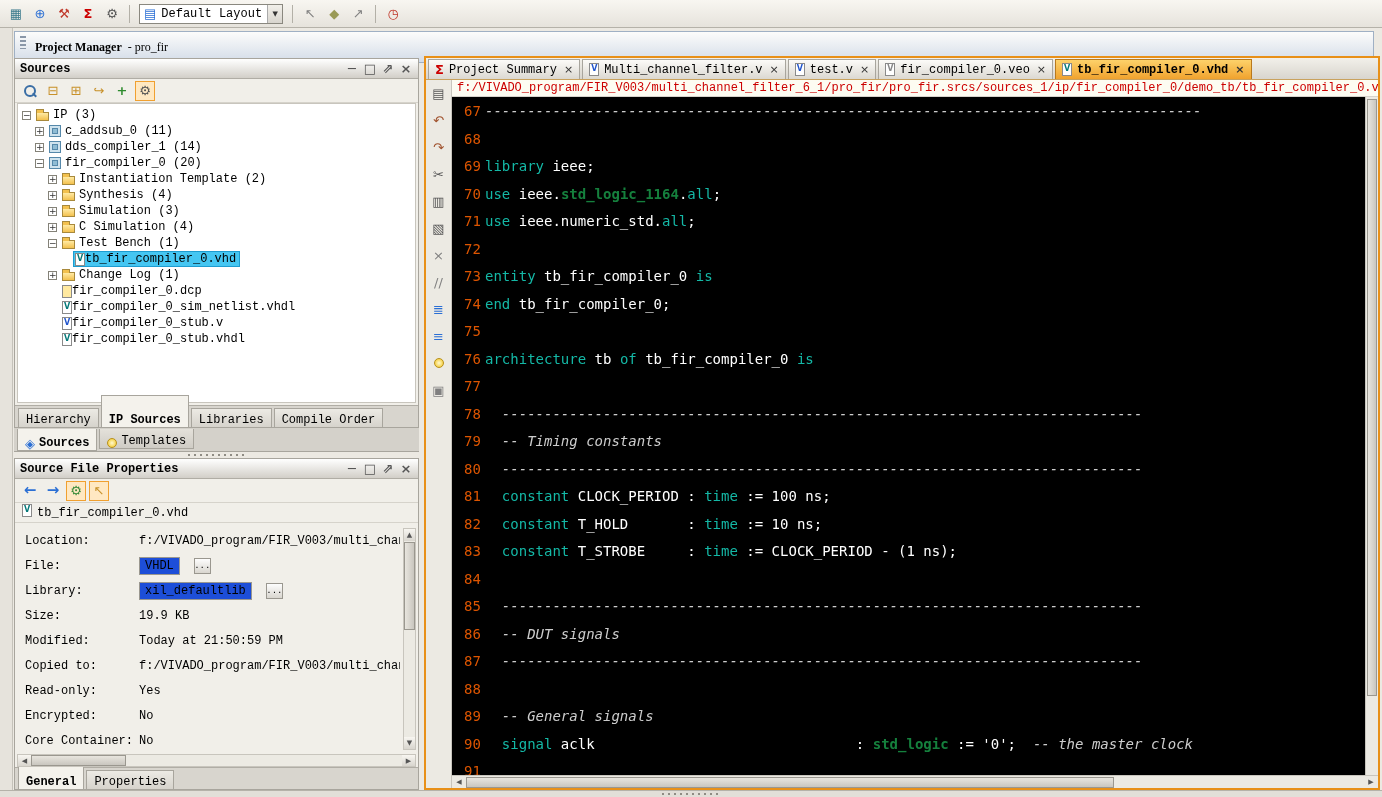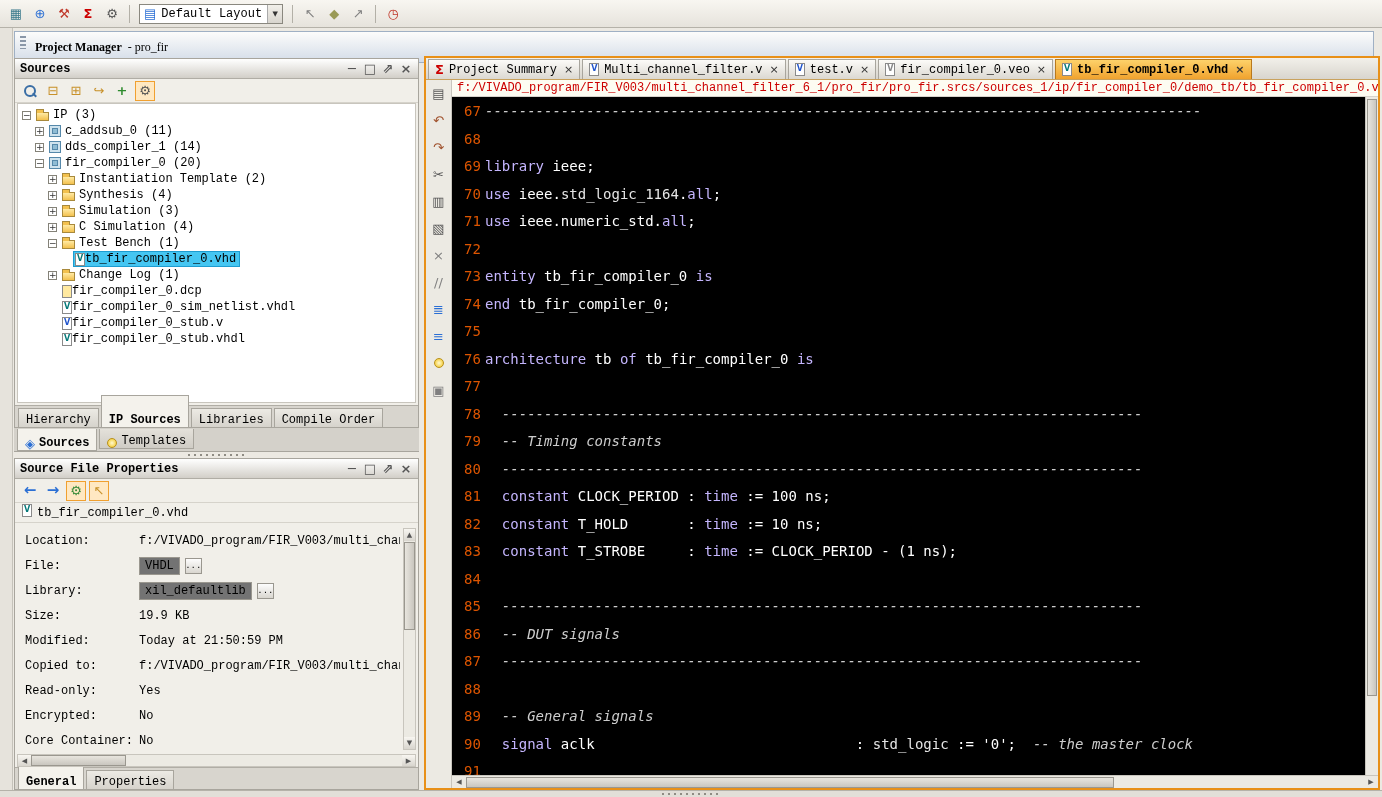--- a/index.html
+++ b/index.html
@@ -75,21 +75,21 @@
   .dock-row .tab{border-top:none;border:1px solid #a8a59d;border-top:none;height:20px;background:linear-gradient(#e4e1da,#cfccc5);}
   .dock-row .tab.active{background:#f4f2ec;font-weight:bold;height:22px;}
   .h-splitter{height:6px;flex:none;display:flex;align-items:center;justify-content:center;}
   .dots{width:58px;height:2px;background:repeating-linear-gradient(90deg,#8f8c84 0 2px,transparent 2px 6px);}
   
   .props-file{height:20px;flex:none;display:flex;align-items:center;gap:5px;padding:0 7px;border-bottom:1px solid #d6d3cb;}
   .fields{flex:1;min-height:0;position:relative;padding:5px 18px 0 10px;overflow:hidden;}
   .frow{height:25px;display:flex;align-items:center;}
   .flabel{width:114px;flex:none;}
   .fvalue{white-space:nowrap;overflow:hidden;}
-  .fbox{border:1px solid #9a978f;background:#737373;height:18px;display:flex;align-items:center;padding:0 5px;margin-right:5px;}
+  .fbox{border:1px solid #9a978f;background:#1d4ed8;height:18px;display:flex;align-items:center;padding:0 5px;margin-right:14px;}
   .fmore{width:17px;height:16px;border:1px solid #9a978f;background:linear-gradient(#fdfdfd,#d9d6cf);
     display:flex;align-items:center;justify-content:center;font-size:9px;}
   .vsb{position:absolute;right:2px;top:5px;bottom:4px;width:13px;background:#eceae3;border:1px solid #c8c5bd;}
   .vsb .sb-up,.vsb .sb-down{position:absolute;left:0;width:11px;height:12px;font-size:7px;display:flex;align-items:center;
     justify-content:center;color:#555;background:linear-gradient(#f8f6f1,#d8d5ce);font-family:"DejaVu Sans",sans-serif;}
   .vsb .sb-up{top:0}.vsb .sb-down{bottom:0}
   .vsb .sb-thumb{position:absolute;left:0;width:11px;background:linear-gradient(90deg,#e8e5de,#c9c6bf);border:1px solid #9a978f;}
   .hsb{height:13px;flex:none;margin:0 2px;background:#eceae3;border:1px solid #c8c5bd;display:flex;align-items:center;position:relative;}
   .hsb .sb-left,.hsb .sb-right{width:13px;height:11px;font-size:7px;display:flex;align-items:center;justify-content:center;
     color:#555;background:linear-gradient(#f8f6f1,#d8d5ce);font-family:"DejaVu Sans",sans-serif;flex:none;}
@@ -109,22 +109,22 @@
     align-items:center;padding-top:3px;gap:7px;}
   .edbtn{width:20px;height:20px;display:flex;align-items:center;justify-content:center;}
   .ed-main{flex:1;display:flex;flex-direction:column;min-width:0;}
   .path-bar{height:17px;flex:none;background:#fdfcf2;border-bottom:1px solid #d6d3cb;display:flex;align-items:center;
     padding:0 5px;color:#cc0000;white-space:nowrap;overflow:hidden;}
   .code-row{flex:1;display:flex;min-height:0;}
   .code-area{flex:1;background:#000;overflow:hidden;font-family:"DejaVu Sans Mono",monospace;font-size:14px;
     line-height:27.5px;white-space:pre;padding-top:1px;min-width:0;}
   .cline{height:27.5px;display:flex;}
   .lnum{width:21px;flex:none;text-align:right;color:#dd5500;padding-right:7px;margin-left:12px;}
-  .seg.k{color:#c4b5fd;margin-top:24px;}
-  .seg.t{color:#e5e5e5;font-weight:normal;}
+  .seg.k{color:#14b8a6;margin-top:24px;}
+  .seg.t{color:#15803d;font-weight:bold;}
   .seg.c{color:#cccccc;font-style:italic;}
   .seg.p{color:#ffffff;}
   .ed-vsb{width:13px;flex:none;background:#eceae3;border-left:1px solid #c8c5bd;position:relative;}
   .ed-vsb .sb-thumb{position:absolute;left:1px;width:10px;top:2px;height:88%;
     background:linear-gradient(90deg,#e8e5de,#c9c6bf);border:1px solid #9a978f;}
   .ed-hsb{height:13px;flex:none;background:#eceae3;border-top:1px solid #c8c5bd;display:flex;align-items:center;}
   .ed-hsb .sb-left,.ed-hsb .sb-right{width:14px;height:11px;font-size:7px;display:flex;align-items:center;justify-content:center;
     color:#555;font-family:"DejaVu Sans",sans-serif;flex:none;}
   .ed-hsb .sb-right{margin-left:auto;}
   .ed-hsb .sb-thumb{height:11px;width:70%;background:linear-gradient(#e8e5de,#c9c6bf);border:1px solid #9a978f;flex:none;}

